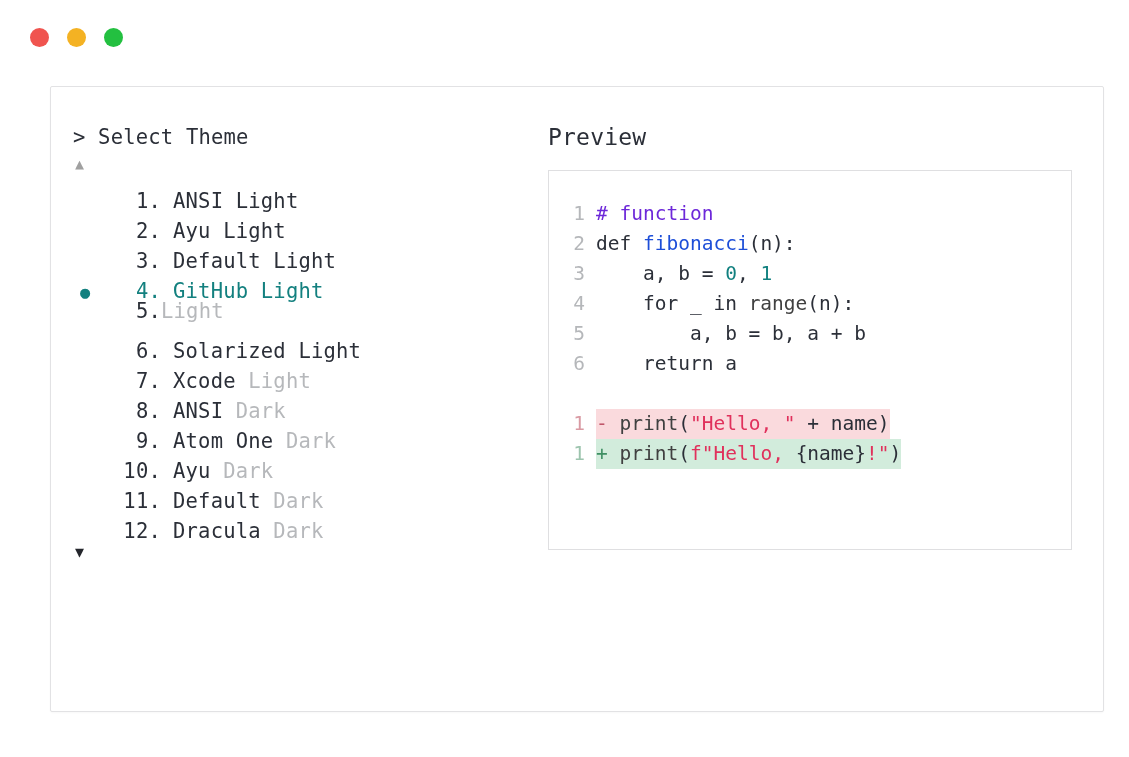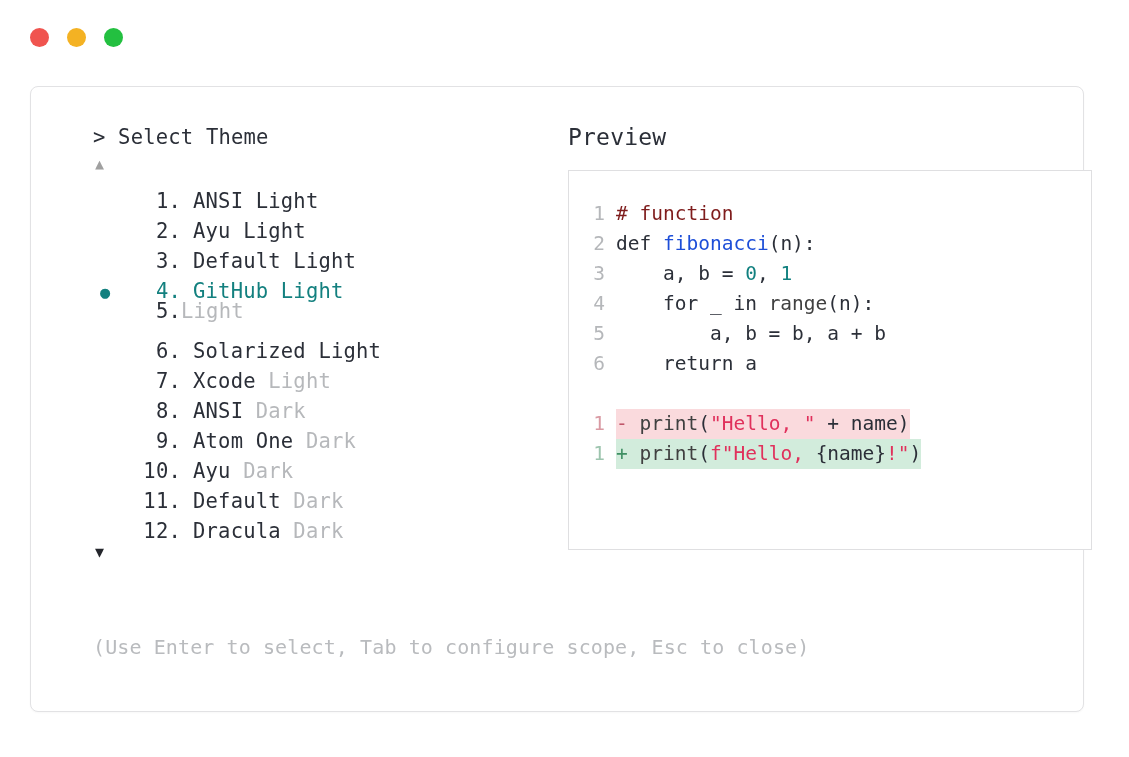--- a/index.html
+++ b/index.html
@@ -36,30 +36,29 @@
     border-radius: 50%;
     display: block;
   }
   .dot-red    { background: #f0544f; }
   .dot-yellow { background: #f4b223; }
   .dot-green  { background: #23c040; }
 
   
   .card {
     position: absolute;
-    left: 30px;
+    left: 50px;
     top: 86px;
     width: 1054px;
     height: 626px;
     box-sizing: border-box;
     background: #ffffff;
     border: 1px solid #e2e2e4;
-    border-radius: 8px;
+    border-radius: 2px;
     box-shadow: 0 1px 2px rgba(0,0,0,0.03);
-    padding-left: 40px;
   }
 
   .inner {
     position: relative;
     width: 100%;
     height: 100%;
   }
 
   
   .left-col {
@@ -170,21 +169,21 @@
     padding-left: 16px;
   }
   .ln {
     width: 20px;
     flex: 0 0 20px;
     text-align: right;
     color: #b5b7ba;
     margin-right: 11px;
   }
   .src { color: #2b2f38; white-space: pre; }
-  .tok-comment { color: #7f1d1d; }
+  .tok-comment { color: #6d28d9; }
   .tok-kw      { color: #2b2f38; }
   .tok-fn      { color: #1d4ed8; }
   .tok-num     { color: #11807f; }
   .tok-builtin { color: #404040; }
   .tok-str     { color: #e0315c; }
   .tok-plain   { color: #2b2f38; }
 
   .code-gap { height: 30px; }
 
   .diff-line { display: flex; align-items: baseline; height: 30px; padding-left: 16px; }
@@ -223,21 +222,20 @@
             <div class="theme-row"><span class="marker"></span><span class="idx">7.</span><span class="name">Xcode </span><span class="suffix dim">Light</span></div>
             <div class="theme-row"><span class="marker"></span><span class="idx">8.</span><span class="name">ANSI </span><span class="suffix dim">Dark</span></div>
             <div class="theme-row"><span class="marker"></span><span class="idx">9.</span><span class="name">Atom One </span><span class="suffix dim">Dark</span></div>
             <div class="theme-row"><span class="marker"></span><span class="idx">10.</span><span class="name">Ayu </span><span class="suffix dim">Dark</span></div>
             <div class="theme-row"><span class="marker"></span><span class="idx">11.</span><span class="name">Default </span><span class="suffix dim">Dark</span></div>
             <div class="theme-row"><span class="marker"></span><span class="idx">12.</span><span class="name">Dracula </span><span class="suffix dim">Dark</span></div>
           </div>
         <div class="scroll-arrow down">▼</div>
       </div>
 
-      <div class="hint">(Use Enter to select, Tab to configure scope, Esc to close)</div>
 
       <div class="right-col">
         <div class="preview-label">Preview</div>
         <div class="preview-box">
           <div class="code" id="code-block"><div class="code-line"><span class="ln">1</span><span class="src"><span class="tok-comment"># function</span></span></div><div class="code-line"><span class="ln">2</span><span class="src"><span class="tok-kw">def </span><span class="tok-fn">fibonacci</span><span class="tok-plain">(n):</span></span></div><div class="code-line"><span class="ln">3</span><span class="src"><span class="tok-plain">    a, b = </span><span class="tok-num">0</span><span class="tok-plain">, </span><span class="tok-num">1</span></span></div><div class="code-line"><span class="ln">4</span><span class="src"><span class="tok-plain">    for _ in </span><span class="tok-builtin">range</span><span class="tok-plain">(n):</span></span></div><div class="code-line"><span class="ln">5</span><span class="src"><span class="tok-plain">        a, b = b, a + b</span></span></div><div class="code-line"><span class="ln">6</span><span class="src"><span class="tok-plain">    return a</span></span></div></div>
           <div class="code-gap"></div>
           <div class="code" id="diff-block"><div class="diff-line diff-del"><span class="ln">1</span><span class="diff-body"><span class="sign-del">-</span><span class="tok-plain"> </span><span class="tok-builtin">print</span><span class="tok-plain">(</span><span class="tok-str">"Hello, "</span><span class="tok-plain"> + name)</span></span></div><div class="diff-line diff-add"><span class="ln">1</span><span class="diff-body"><span class="sign-add">+</span><span class="tok-plain"> </span><span class="tok-builtin">print</span><span class="tok-plain">(</span><span class="tok-str">f"Hello, </span><span class="tok-plain">{name}</span><span class="tok-str">!"</span><span class="tok-plain">)</span></span></div></div>
         </div>
       </div>
 

